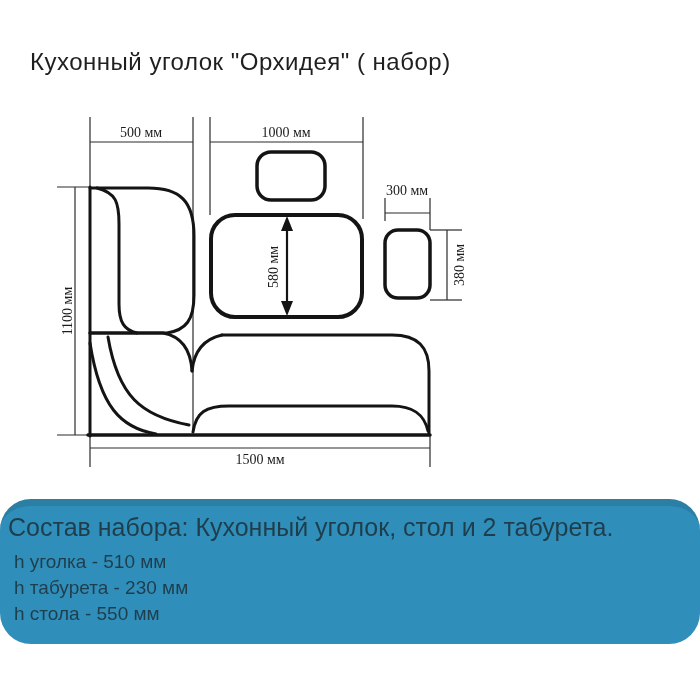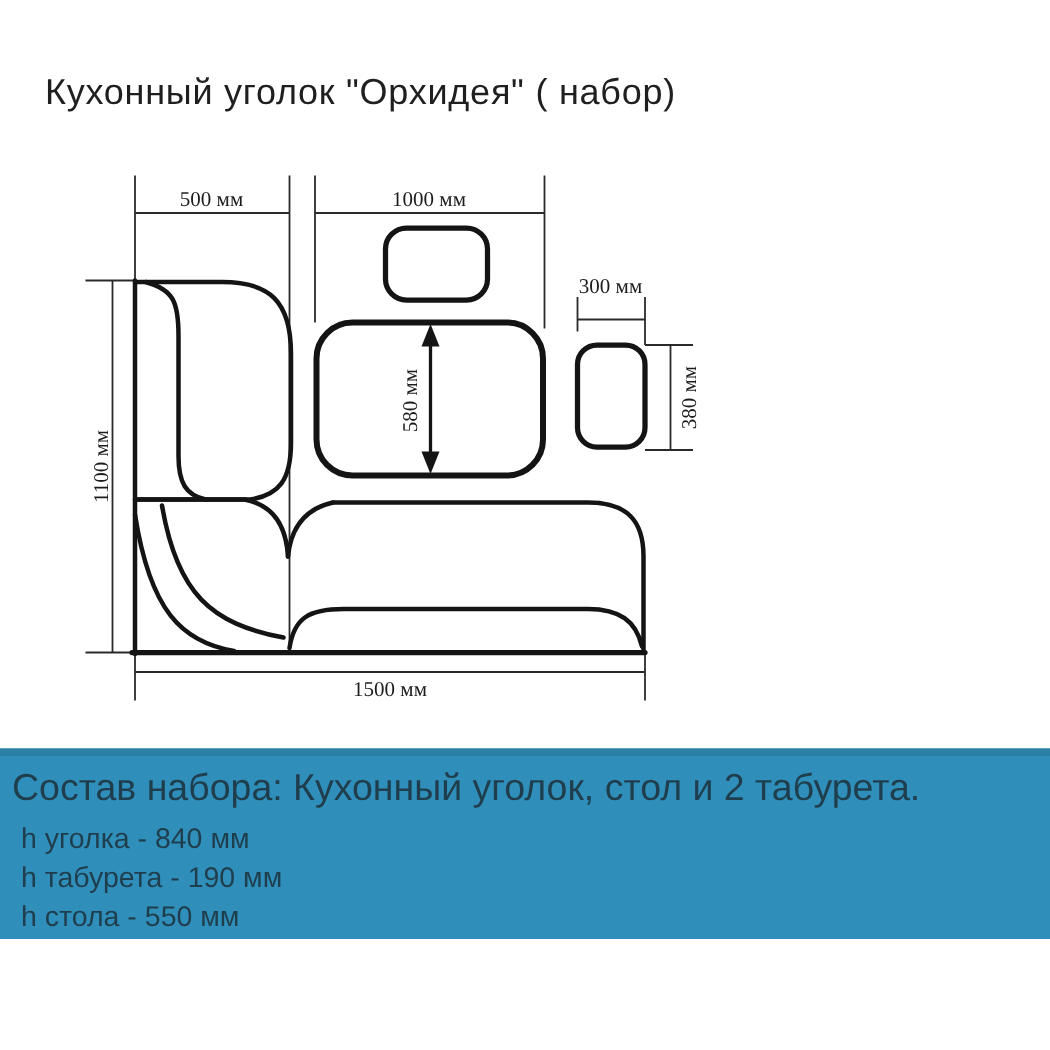--- a/index.html
+++ b/index.html
@@ -11,23 +11,24 @@
     position:absolute;left:30px;top:48px;width:640px;
     font-size:24px;color:#1f1f1f;letter-spacing:.5px;
     font-family:"Liberation Sans", sans-serif;
   }
   svg.diagram{position:absolute;left:0;top:0;}
   .dim-label{
     font-family:"Liberation Serif", serif;
     font-size:14px;fill:#1c1c1c;
   }
   .info-panel{
-    position:absolute;left:0;top:499px;width:700px;height:127px;
-    background:#308fba;border-top:5px solid #1d4ed8;box-sizing:border-box;
+    position:absolute;left:0;top:499px;width:700px;height:145px;
+    background:#308fba;border-top:7px solid #1d4ed8;box-sizing:border-box;
     color:#1f3e4d;
+    border-radius:31px;
   }
   .info-heading{
     margin:7px 6px 0 8px;
     font-size:25px;line-height:28px;white-space:nowrap;
   }
   .info-specs{margin:8px 0 0 14px;}
   .info-spec{font-size:19px;line-height:26px;}
 </style>
 </head>
 <body style="background: rgb(255, 255, 255);">
@@ -101,17 +102,17 @@
   <text class="dim-label" x="407" y="195" text-anchor="middle">300 мм</text>
   <text class="dim-label" x="72" y="311" text-anchor="middle" transform="rotate(-90 72 311)">1100 мм</text>
   <text class="dim-label" x="278" y="267" text-anchor="middle" transform="rotate(-90 278 267)">580 мм</text>
   <text class="dim-label" x="464" y="265" text-anchor="middle" transform="rotate(-90 464 265)">380 мм</text>
   <text class="dim-label" x="260" y="464" text-anchor="middle">1500 мм</text>
 </svg>
 
 <div class="info-panel" style="background: rgb(48, 143, 186); border-top-color: rgb(43, 126, 164); color: rgb(31, 62, 77);">
   <div class="info-heading">Состав набора: Кухонный уголок, стол и 2 табурета.</div>
   <div class="info-specs">
-    <div class="info-spec">h уголка - 840 мм</div>
-    <div class="info-spec">h табурета - 190 мм</div>
+    <div class="info-spec">h уголка - 510 мм</div>
+    <div class="info-spec">h табурета - 230 мм</div>
     <div class="info-spec">h стола - 550 мм</div>
   </div>
 </div>
 
 </body></html>

